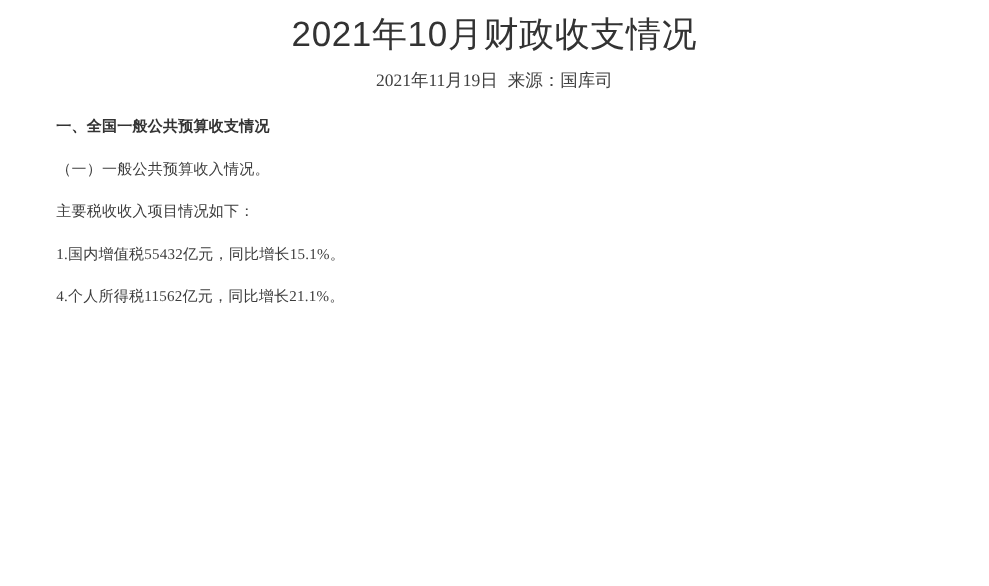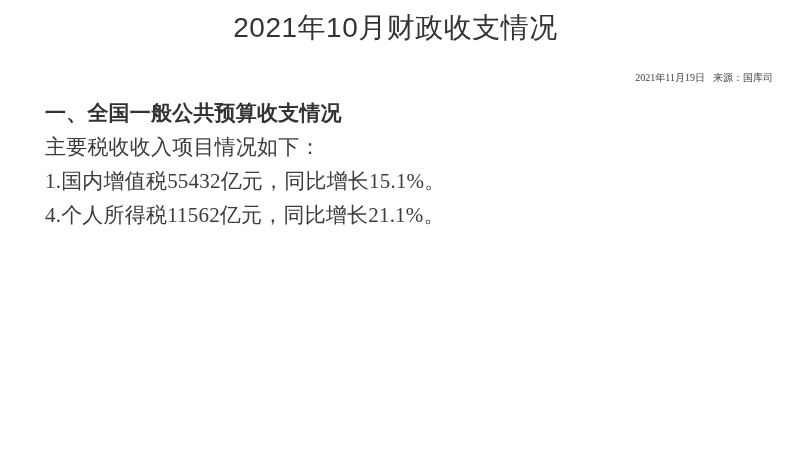--- a/index.html
+++ b/index.html
@@ -21,30 +21,30 @@
   .doc-title {
     font-family: "Liberation Sans", "DejaVu Sans", sans-serif;
     font-size: 28px;
     font-weight: 500;
     line-height: 40px;
     text-align: center;
     color: #333333;
     letter-spacing: 0.5px;
   }
   .doc-meta {
-    margin-top: 22px;
-    text-align: right;
-    font-size: 10px;
+    margin-top: 10px;
+    text-align: center;
+    font-size: 14px;
     line-height: 16px;
     color: #404040;
   }
   .doc-meta .sep { display: inline-block; width: 8px; }
   .doc-body { margin-top: 12px; }
   .doc-body p {
-    font-size: 21px;
+    font-size: 12px;
     line-height: 30px;
     margin: 0 0 4px 0;
     text-indent: 27px;
     color: #3c3c3c;
     letter-spacing: 0.2px;
   }
   .doc-body p.sec-heading {
     font-weight: bold;
     color: #333333;
   }
@@ -57,20 +57,21 @@
   <h1 class="doc-title">2021年10月财政收支情况</h1>
 
   <div class="doc-meta">
     <span>2021年11月19日</span><span class="sep"></span><span>来源：国库司</span>
   </div>
 
   <div class="doc-body">
 
     <p class="sec-heading">一、全国一般公共预算收支情况</p>
 
+    <p>（一）一般公共预算收入情况。</p>
 
 
     <p>主要税收收入项目情况如下：</p>
 
     <p>1.国内增值税55432亿元，同比增长15.1%。</p>
 
 
 
     <p>4.个人所得税11562亿元，同比增长21.1%。</p>
 

